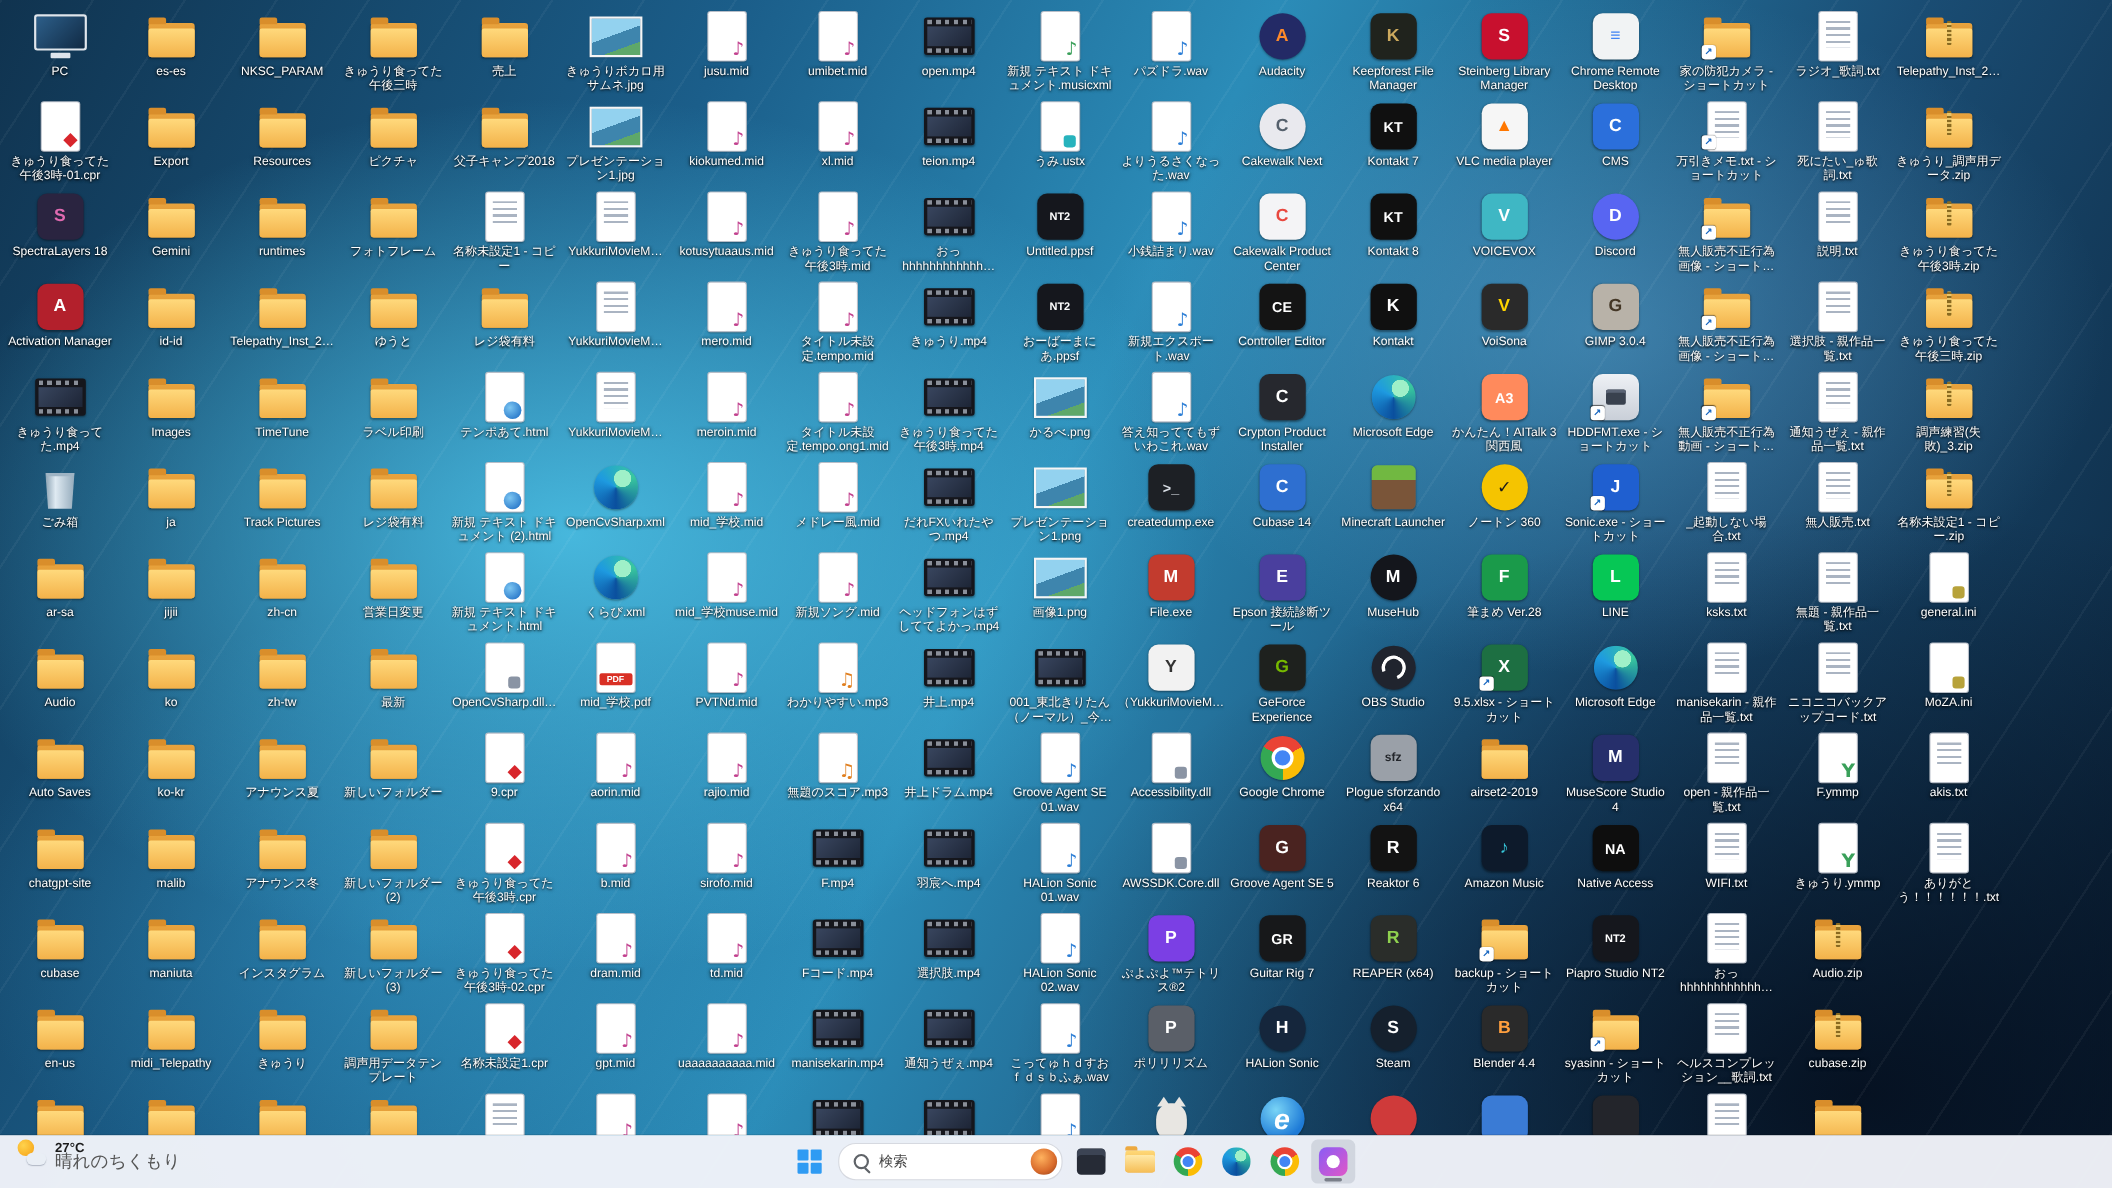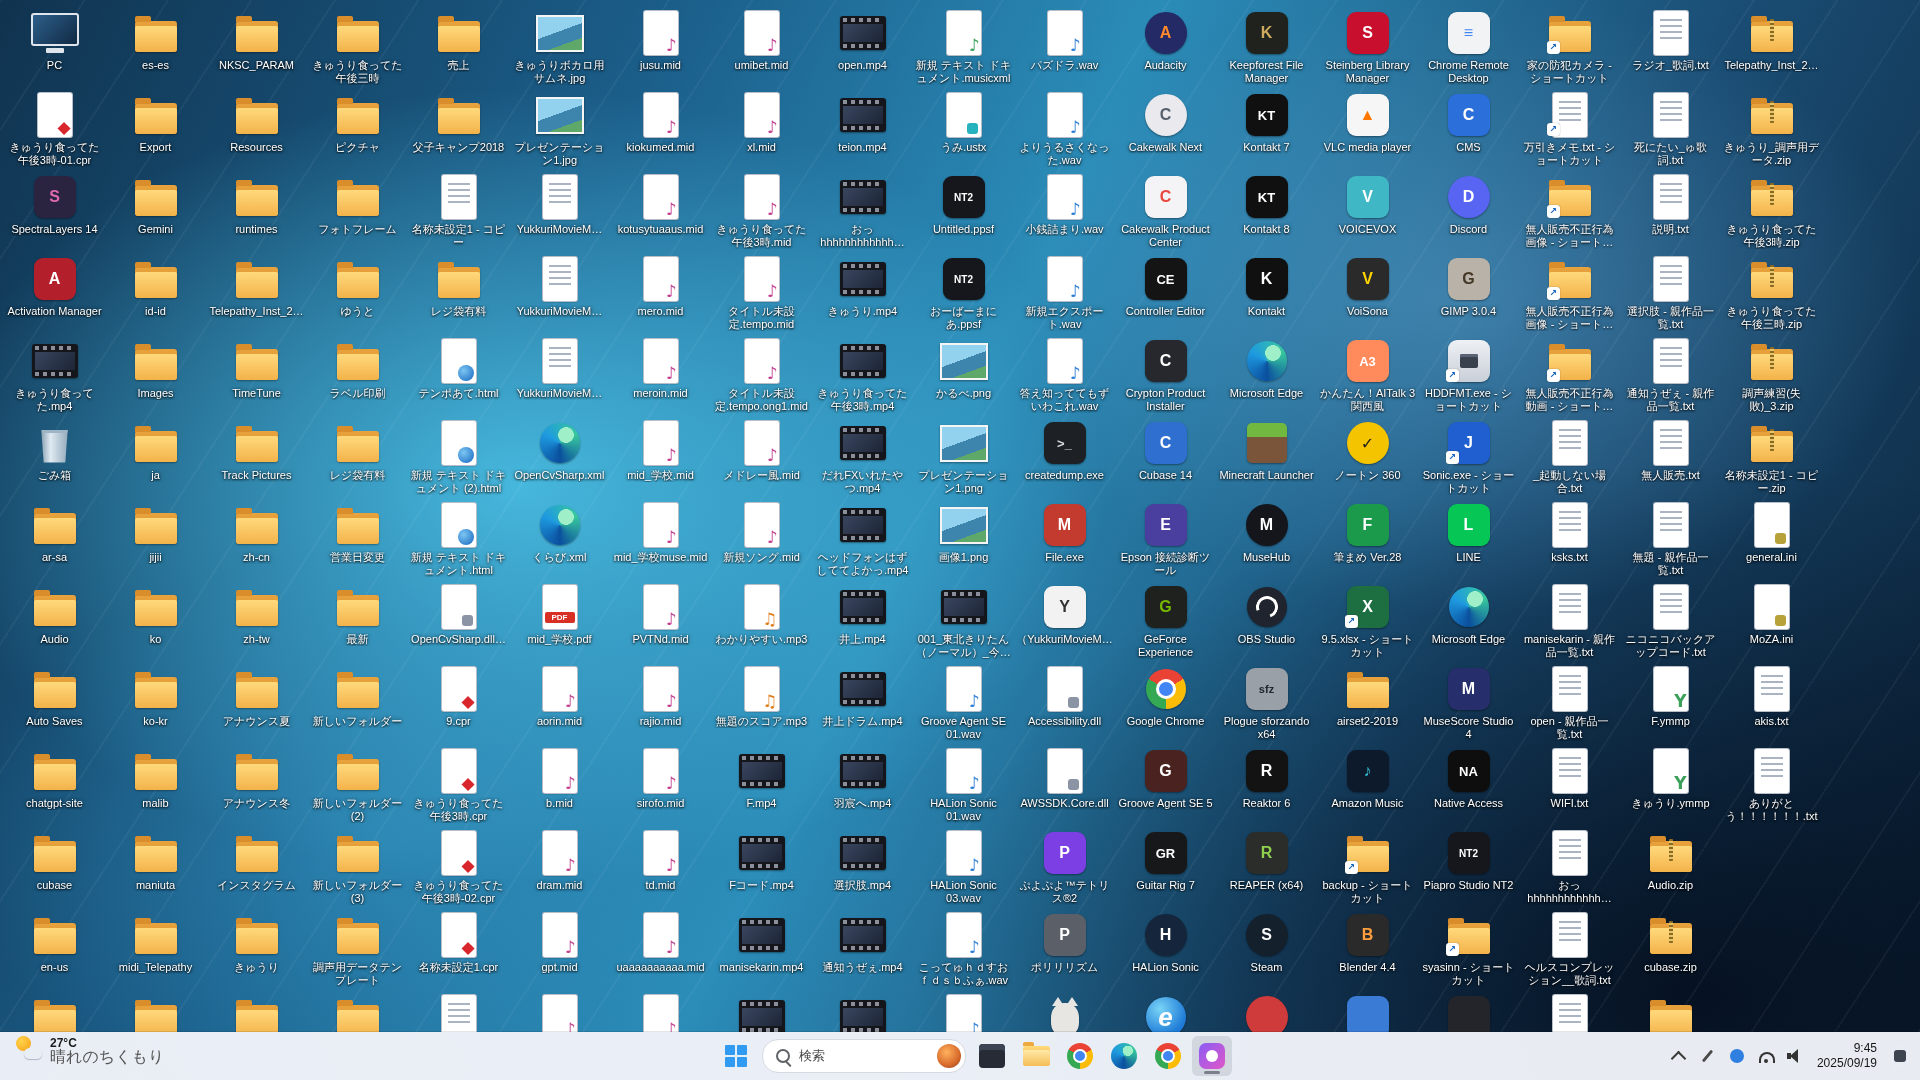--- a/index.html
+++ b/index.html
@@ -140,21 +140,21 @@
           <div class="pg">
             <b class="fg" style="color:#d8262c">◆</b>
           </div>
         </div>
         <div class="lbl">きゅうり食ってた午後3時-01.cpr</div>
       </div>
       <div class="cell" title="SpectraLayers 11">
         <div class="icn">
           <div class="appic" style="background: rgb(42, 36, 64); color: rgb(224, 106, 176);">S</div>
         </div>
-        <div class="lbl">SpectraLayers 14</div>
+        <div class="lbl">SpectraLayers 18</div>
       </div>
       <div class="cell" title="Activation Manager">
         <div class="icn">
           <div class="appic" style="background: rgb(179, 32, 44); color: rgb(255, 255, 255);">A</div>
         </div>
         <div class="lbl">Activation Manager</div>
       </div>
       <div class="cell" title="きゅうり食ってた.mp4">
         <div class="icn">
           <div class="film">
@@ -1030,21 +1030,21 @@
           </div>
         </div>
         <div class="lbl">HALion Sonic 01.wav</div>
       </div>
       <div class="cell" title="HALion Sonic 02.wav">
         <div class="icn">
           <div class="pg">
             <b class="fg" style="color:#2e7fd6">♪</b>
           </div>
         </div>
-        <div class="lbl">HALion Sonic 03.wav</div>
+        <div class="lbl">HALion Sonic 02.wav</div>
       </div>
       <div class="cell" title="こってゅｈｄすおｆｄｓｂふぁ.wav">
         <div class="icn">
           <div class="pg">
             <b class="fg" style="color:#2e7fd6">♪</b>
           </div>
         </div>
         <div class="lbl">こってゅｈｄすおｆｄｓｂふぁ.wav</div>
       </div>
       <div class="cell">
@@ -1768,37 +1768,13 @@
         </button>
         <button class="tbapp">
           <div class="chromeic sm"></div>
         </button>
         <button class="tbapp act">
           <div class="clipic"></div>
         </button>
       </div>
   </div>
 
-  <div class="tray">
-    <span id="tray-icons" style="display:flex;align-items:center;gap:11px;">
-        <button class="trayb">
-          <i class="chev"></i>
-        </button>
-        <button class="trayb">
-          <i class="peni"></i>
-        </button>
-        <button class="trayb">
-          <i class="bt"></i>
-        </button>
-        <button class="trayb">
-          <i class="wifi"></i>
-        </button>
-        <button class="trayb">
-          <i class="vol"></i>
-        </button>
-      </span>
-    <div class="clock">
-      <div>9:45</div>
-      <div>2025/09/19</div>
-    </div>
-    <button class="notif"></button>
-  </div>
 </div>
 
 </body></html>

